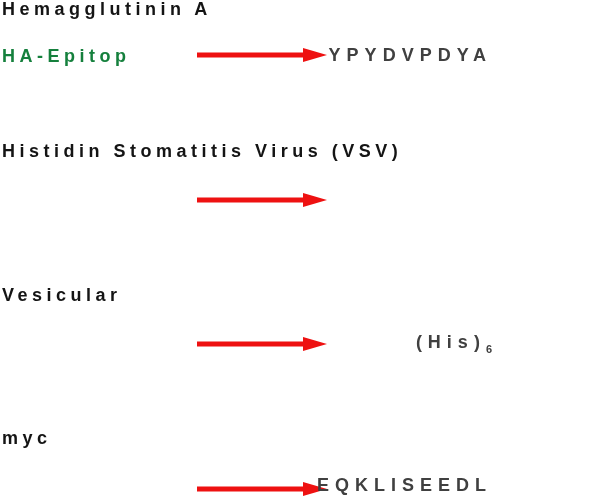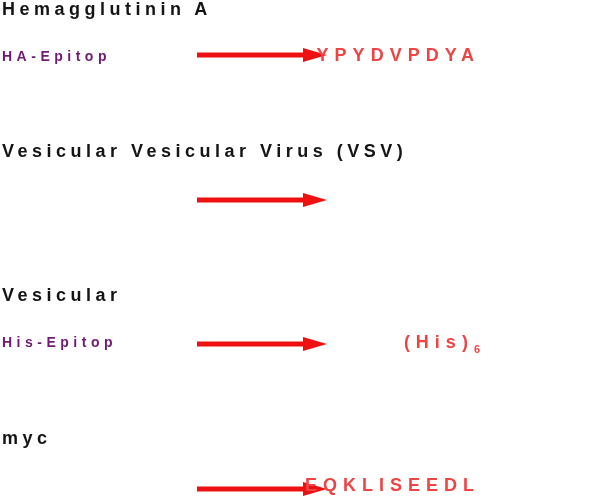--- a/index.html
+++ b/index.html
@@ -21,37 +21,37 @@
     font-size: 18px;
     font-weight: bold;
     letter-spacing: 4.5px;
     line-height: 20px;
     white-space: nowrap;
     color: #141414;
   }
   .label {
     position: absolute;
     left: 2px;
-    font-size: 14px;
+    font-size: 18px;
     font-weight: bold;
     letter-spacing: 4.5px;
     line-height: 20px;
     white-space: nowrap;
-    color: #701a75;
+    color: #15803d;
   }
   .seq {
     position: absolute;
-    right: 12px;
+    right: 0px;
     font-size: 18px;
     font-weight: bold;
     letter-spacing: 6px;
     line-height: 20px;
     white-space: nowrap;
     text-align: left;
-    color: #ef4444;
+    color: #404040;
   }
   .seq sub {
     font-size: 11px;
     letter-spacing: normal;
     font-weight: bold;
     vertical-align: baseline;
     position: relative;
     top: 5px;
   }
   .arrow {
@@ -68,28 +68,27 @@
 <div id="stage">
 
   <div class="heading" style="top:-1px">Hemagglutinin A</div>
   <div class="label" style="top:46px">HA-Epitop</div>
   <svg class="arrow" style="top:48px" viewBox="0 0 130 14">
     <line x1="0" y1="7" x2="110" y2="7" stroke-width="5" stroke="#ee1111"></line>
     <polygon points="106,0 130,7 106,14" fill="#ee1111"></polygon>
   </svg>
   <div class="seq" style="top:45px">YPYDVPDYA</div>
 
-  <div class="heading" style="top:141px">Vesicular Vesicular Virus (VSV)</div>
+  <div class="heading" style="top:141px">Histidin Stomatitis Virus (VSV)</div>
   <svg class="arrow" style="top:193px" viewBox="0 0 130 14">
     <line x1="0" y1="7" x2="110" y2="7" stroke-width="5" stroke="#ee1111"></line>
     <polygon points="106,0 130,7 106,14" fill="#ee1111"></polygon>
   </svg>
 
   <div class="heading" style="top:285px">Vesicular</div>
-  <div class="label" style="top:332px">His-Epitop</div>
   <svg class="arrow" style="top:337px" viewBox="0 0 130 14">
     <line x1="0" y1="7" x2="110" y2="7" stroke-width="5" stroke="#ee1111"></line>
     <polygon points="106,0 130,7 106,14" fill="#ee1111"></polygon>
   </svg>
   <div class="seq" style="top:332px"><span>(His)</span><sub>6</sub></div>
 
   <div class="heading" style="top:428px">myc</div>
   <svg class="arrow" style="top:482px" viewBox="0 0 130 14">
     <line x1="0" y1="7" x2="110" y2="7" stroke-width="5" stroke="#ee1111"></line>
     <polygon points="106,0 130,7 106,14" fill="#ee1111"></polygon>

